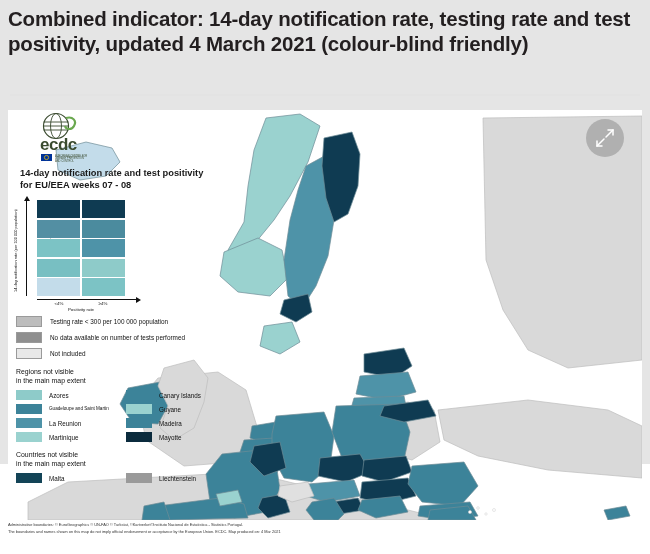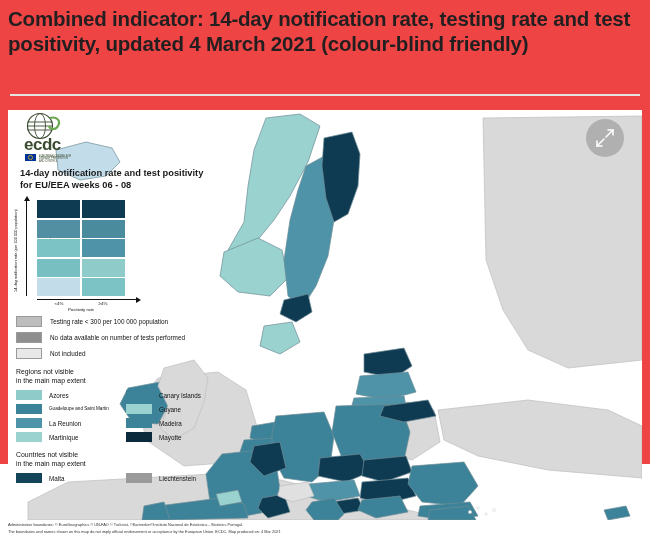--- a/index.html
+++ b/index.html
@@ -6,21 +6,21 @@
   html, body {
     margin: 0; padding: 0;
     width: 650px; height: 554px;
     background: #ffffff;
     font-family: "Liberation Sans", sans-serif;
     overflow: hidden;
   }
   #page {
     position: relative;
     width: 650px; height: 464px;
-    background: #ef4444;
+    background: #e5e5e5;
   }
 
   
   .title-block {
     position: absolute;
     left: 8px; top: 6px; width: 634px;
     font-weight: bold;
     font-size: 20.5px;
     line-height: 25px;
     letter-spacing: -0.2px;
@@ -58,21 +58,21 @@
   .expand-btn svg { position:absolute; left:8px; top:8px; }
 
   
   .legend {
     position: absolute;
     left: 4px; top: 2px;
     width: 218px;
   }
 
   
-  .ecdc-logo { position: relative; width: 88px; height: 50px; margin-left: 4px; }
+  .ecdc-logo { position: relative; width: 88px; height: 50px; margin-left: 20px; }
   .ecdc-logo svg { display: block; }
 
   .legend-title {
     margin-top: 6px;
     margin-left: 8px;
     font-size: 9.3px;
     font-weight: bold;
     line-height: 11.5px;
     color: #1a1a1a;
     width: 210px;
@@ -323,21 +323,21 @@
             <circle cx="14.5" cy="45.5" r="2.1" fill="none" stroke="#ffcc00" stroke-width="0.7"></circle>
           </g>
           <text x="23" y="44.5" font-family="'Liberation Sans',sans-serif" font-size="2.6" fill="#3a4b2f">EUROPEAN CENTRE FOR</text>
           <text x="23" y="47.2" font-family="'Liberation Sans',sans-serif" font-size="2.6" fill="#3a4b2f">DISEASE PREVENTION</text>
           <text x="23" y="49.6" font-family="'Liberation Sans',sans-serif" font-size="2.6" fill="#3a4b2f">AND CONTROL</text>
         </svg>
       </div>
 
       <div class="legend-title">
         <div>14-day notification rate and test positivity</div>
-        <div>for EU/EEA weeks 06 - 08</div>
+        <div>for EU/EEA weeks 07 - 08</div>
       </div>
 
       <div class="matrix-wrap">
         <div class="yaxis-arrow"></div>
         <div class="yaxis-label">14-day notification rate (per 100 000 population)</div>
 
         <div class="ytick" id="yt0" style="top: 4px; transform: rotate(-90deg); transform-origin: right center;">&gt;500</div>
         <div class="ytick" id="yt1" style="top: 23px; transform: rotate(-90deg); transform-origin: right center;">150-499</div>
         <div class="ytick" id="yt2" style="top: 42px; transform: rotate(-90deg); transform-origin: right center;">50-149</div>
         <div class="ytick" id="yt3" style="top: 61px; transform: rotate(-90deg); transform-origin: right center;">25-49</div>

